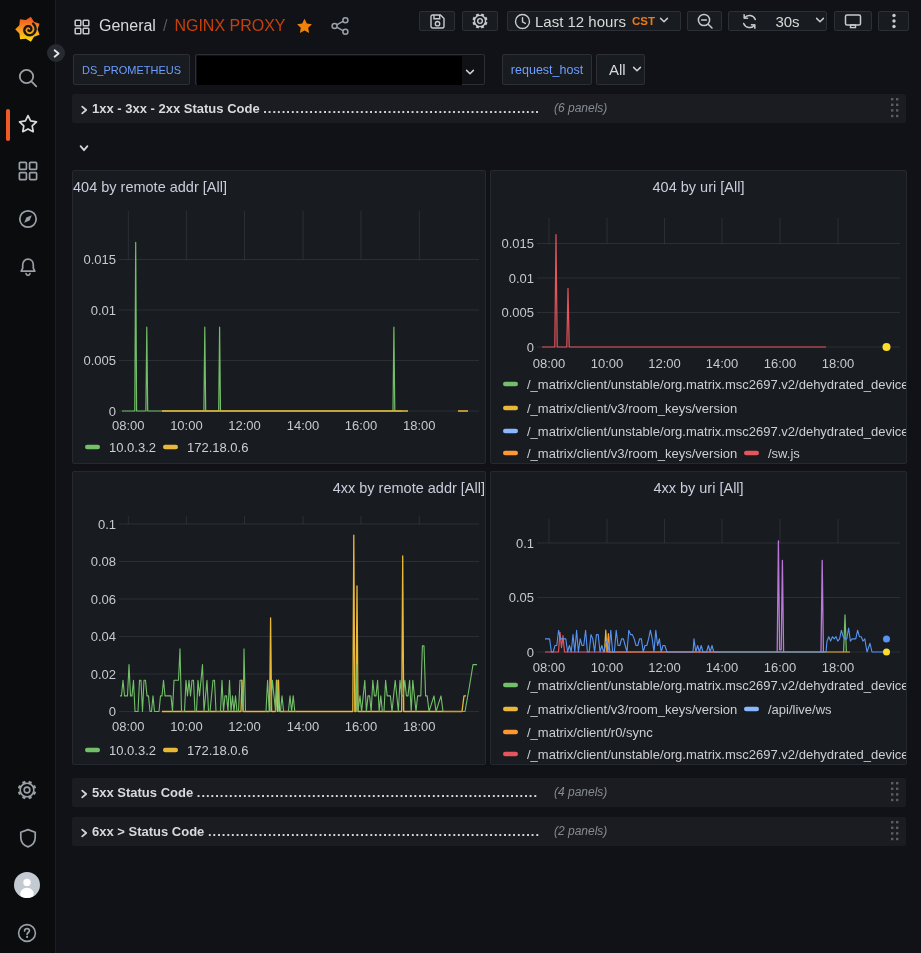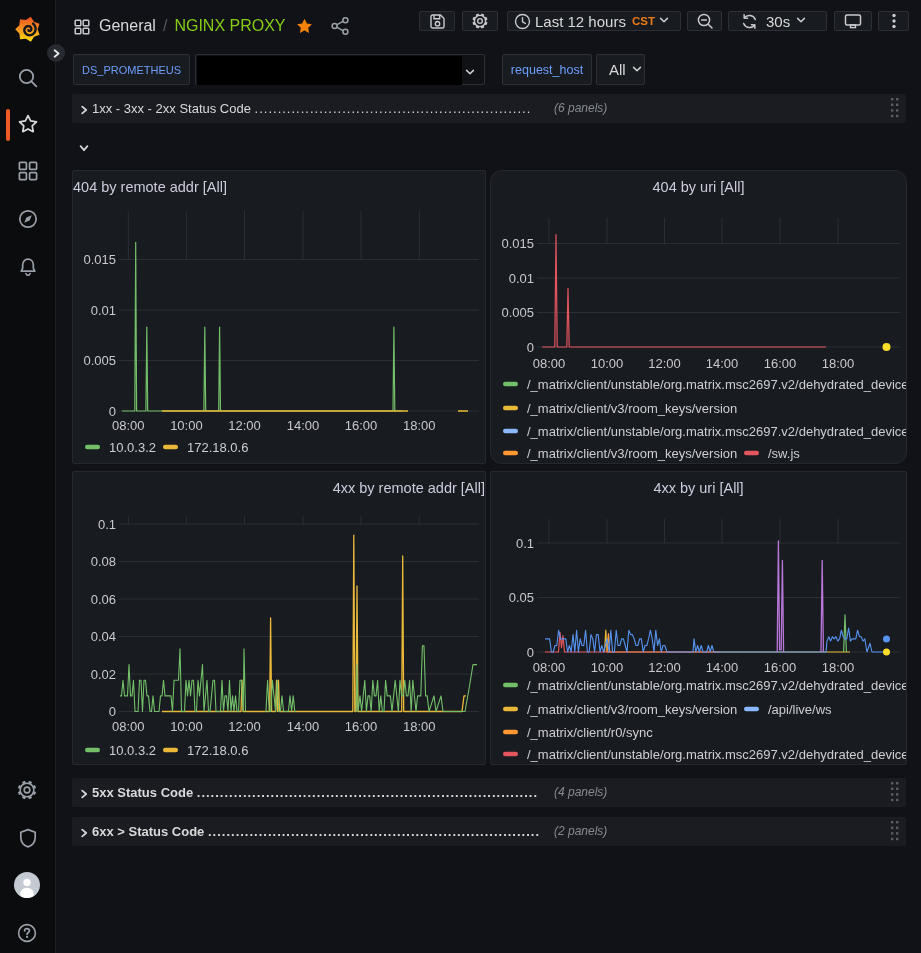--- a/index.html
+++ b/index.html
@@ -76,21 +76,21 @@
     <svg width="11" height="11" viewBox="0 0 11 11">
       <path d="M3.6 2.2 L7.6 5.5 L3.6 8.8" fill="none" stroke="#e8e9ea" stroke-width="1.8" stroke-linecap="round" stroke-linejoin="round"></path>
     </svg>
   </div>
 <div style="position:absolute;left:74px;top:19px"><svg width="16" height="16" viewBox="0 0 16 16">
       <rect x="1.2" y="1.2" width="5.6" height="5.6" rx="0.8" fill="none" stroke="#c9cacf" stroke-width="1.5"></rect>
       <rect x="9.2" y="1.2" width="5.6" height="5.6" rx="0.8" fill="none" stroke="#c9cacf" stroke-width="1.5"></rect>
       <rect x="1.2" y="9.2" width="5.6" height="5.6" rx="0.8" fill="none" stroke="#c9cacf" stroke-width="1.5"></rect>
       <rect x="9.2" y="9.2" width="5.6" height="5.6" rx="0.8" fill="none" stroke="#c9cacf" stroke-width="1.5"></rect>
     </svg></div>
-<div style="position:absolute;left:99px;top:8px;font-size:16px;color:#d8d9da;line-height:36px;white-space:nowrap"><span>General</span><span style="color:#55575c;margin:0 7px">/</span><span style="color:#84cc16">NGINX PROXY</span></div>
+<div style="position:absolute;left:99px;top:8px;font-size:16px;color:#d8d9da;line-height:36px;white-space:nowrap"><span>General</span><span style="color:#55575c;margin:0 7px">/</span><span style="color:#c2410c">NGINX PROXY</span></div>
 <div style="position:absolute;left:296px;top:18px"><svg width="17" height="17" viewBox="0 0 17 17">
       <path d="M8.5 0.8 L10.8 5.4 L15.9 6.2 L12.2 9.8 L13.1 14.9 L8.5 12.5 L3.9 14.9 L4.8 9.8 L1.1 6.2 L6.2 5.4 Z" fill="#f2820a"></path>
     </svg></div>
 <div style="position:absolute;left:330px;top:16px"><svg width="20" height="20" viewBox="0 0 20 20">
       <line x1="6.3" y1="9.1" x2="13.8" y2="4.9" stroke="#9aa0a8" stroke-width="1.5"></line>
       <line x1="6.3" y1="10.9" x2="13.8" y2="15.1" stroke="#9aa0a8" stroke-width="1.5"></line>
       <circle cx="4.6" cy="10" r="2.5" fill="#111217" stroke="#9aa0a8" stroke-width="1.5"></circle>
       <circle cx="15.4" cy="4.3" r="2.5" fill="#111217" stroke="#9aa0a8" stroke-width="1.5"></circle>
       <circle cx="15.4" cy="15.7" r="2.5" fill="#111217" stroke="#9aa0a8" stroke-width="1.5"></circle>
     </svg></div>
@@ -126,21 +126,21 @@
         <path d="M2.6 4.4 L6 7.8 L9.4 4.4" fill="none" stroke="#c9cacf" stroke-width="1.5" stroke-linecap="round" stroke-linejoin="round"></path>
       </svg></span>
   </div>
 <div class="btn" style="left:687px;top:11px;width:35px">
     <svg width="18" height="18" viewBox="0 0 18 18">
       <circle cx="8" cy="8" r="5.6" fill="none" stroke="#c9cacf" stroke-width="1.5"></circle>
       <line x1="12.2" y1="12.2" x2="16" y2="16" stroke="#c9cacf" stroke-width="1.5" stroke-linecap="round"></line>
       <line x1="5.6" y1="8" x2="10.4" y2="8" stroke="#c9cacf" stroke-width="1.5" stroke-linecap="round"></line>
     </svg>
   </div>
-<div class="btn" style="left:728px;top:11px;width:99px;justify-content:flex-start;padding-left:12px">
+<div class="btn" style="left:728px;top:11px;width:99px;justify-content:space-between;padding-left:12px">
     <svg width="17" height="17" viewBox="0 0 17 17">
       <path d="M14.3 6.5 A6.3 6.3 0 0 0 3.3 5.0" fill="none" stroke="#c9cacf" stroke-width="1.5" stroke-linecap="round"></path>
       <path d="M3.3 5.0 L3.1 1.8 M3.3 5.0 L6.5 5.2" fill="none" stroke="#c9cacf" stroke-width="1.5" stroke-linecap="round"></path>
       <path d="M2.7 10.5 A6.3 6.3 0 0 0 13.7 12.0" fill="none" stroke="#c9cacf" stroke-width="1.5" stroke-linecap="round"></path>
       <path d="M13.7 12.0 L13.9 15.2 M13.7 12.0 L10.5 11.8" fill="none" stroke="#c9cacf" stroke-width="1.5" stroke-linecap="round"></path>
     </svg>
     <span style="font-size:15px;color:#d8d9da;margin-left:8px">30s</span>
     <span style="margin-left:5px"><svg width="12" height="12" viewBox="0 0 12 12">
         <path d="M2.6 4.4 L6 7.8 L9.4 4.4" fill="none" stroke="#c9cacf" stroke-width="1.5" stroke-linecap="round" stroke-linejoin="round"></path>
       </svg></span>
@@ -173,21 +173,21 @@
 <div class="vbox" style="left:596px;top:54px;width:49px;padding-left:12px">
     <span style="font-size:15px;color:#d8d9da">All</span>
     <span style="margin-left:5px"><svg width="12" height="12" viewBox="0 0 12 12">
         <path d="M2.6 4.4 L6 7.8 L9.4 4.4" fill="none" stroke="#cfd0d4" stroke-width="1.5" stroke-linecap="round" stroke-linejoin="round"></path>
       </svg></span>
   </div>
 <div style="position:absolute;left:72px;top:94px;width:834px;height:29px;background:#1a1c21;border-radius:2px">
     <span style="position:absolute;left:6px;top:8px"><svg width="12" height="12" viewBox="0 0 12 12">
         <path d="M4.2 2.6 L8.2 6 L4.2 9.4" fill="none" stroke="#d3d4d8" stroke-width="1.8" stroke-linecap="round" stroke-linejoin="round"></path>
       </svg></span>
-    <span style="position:absolute;left:20px;top:0;line-height:29px;font-size:13px;font-weight:400;color:#d8d9da;white-space:nowrap">1xx - 3xx - 2xx Status Code <span style="letter-spacing:1px">............................................................</span></span>
+    <span style="position:absolute;left:20px;top:0;line-height:29px;font-size:13px;font-weight:700;color:#d8d9da;white-space:nowrap">1xx - 3xx - 2xx Status Code <span style="letter-spacing:1px">............................................................</span></span>
     <span style="position:absolute;left:482px;top:0;line-height:29px;font-size:12px;font-style:italic;color:#868a92;font-weight:normal">(6 panels)</span>
     <span style="position:absolute;right:7px;top:4px"><svg width="8" height="20" viewBox="0 0 8 20">
         <rect x="0" y="0.0" width="2.4" height="2.4" fill="#5a5d64"></rect>
         <rect x="5" y="0.0" width="2.4" height="2.4" fill="#5a5d64"></rect>
         <rect x="0" y="5.6" width="2.4" height="2.4" fill="#5a5d64"></rect>
         <rect x="5" y="5.6" width="2.4" height="2.4" fill="#5a5d64"></rect>
         <rect x="0" y="11.2" width="2.4" height="2.4" fill="#5a5d64"></rect>
         <rect x="5" y="11.2" width="2.4" height="2.4" fill="#5a5d64"></rect>
         <rect x="0" y="16.799999999999997" width="2.4" height="2.4" fill="#5a5d64"></rect>
         <rect x="5" y="16.799999999999997" width="2.4" height="2.4" fill="#5a5d64"></rect>
@@ -223,21 +223,21 @@
         <text x="347.3" y="260.0" font-size="13" fill="#c8c9ce" text-anchor="middle" font-weight="normal" font-family="Liberation Sans, sans-serif">18:00</text>
         <path d="M50.0 241.0 L62.8 241.0 L63.7 72.3 L64.6 241.0 L73.9 241.0 L74.8 157.2 L75.7 241.0 L131.9 241.0 L132.8 157.2 L133.7 241.0 L146.7 241.0 L147.6 157.2 L148.5 241.0 L321.0 241.0 L321.9 157.2 L322.8 241.0 L330.0 241.0" fill="none" stroke="#73BF69" stroke-width="1.2" stroke-opacity="1.0" stroke-linejoin="round"></path>
         <path d="M90.0 241.0 L336.0 241.0" fill="none" stroke="#EAB839" stroke-width="1.4" stroke-opacity="1.0" stroke-linejoin="round"></path>
         <path d="M386.0 241.0 L396.0 241.0" fill="none" stroke="#EAB839" stroke-width="1.4" stroke-opacity="1.0" stroke-linejoin="round"></path>
         <rect x="13.0" y="274.8" width="15" height="4.5" rx="2.2" fill="#73BF69"></rect>
         <text x="37.0" y="281.6" font-size="13" fill="#cdced3" text-anchor="start" font-weight="normal" font-family="Liberation Sans, sans-serif">10.0.3.2</text>
         <rect x="91.0" y="274.8" width="15" height="4.5" rx="2.2" fill="#EAB839"></rect>
         <text x="115.0" y="281.6" font-size="13" fill="#cdced3" text-anchor="start" font-weight="normal" font-family="Liberation Sans, sans-serif">172.18.0.6</text>
       </svg></div>
   </div>
-<div style="position:absolute;left:490px;top:170px;width:417px;height:294px;background:#181b1f;border:1px solid #25282e;border-radius:12px;box-sizing:border-box;overflow:hidden">
+<div style="position:absolute;left:490px;top:170px;width:417px;height:294px;background:#181b1f;border:1px solid #25282e;border-radius:2px;box-sizing:border-box;overflow:hidden">
     <div style="position:absolute;left:0;top:0;width:100%;height:28px;line-height:32px;text-align:center;font-size:14.5px;font-weight:500;color:#ccccdc">404 by uri [All]</div>
     <div style="position:absolute;left:-1px;top:-1px"><svg width="417" height="294" viewBox="0 0 417 294">
         <line x1="59.0" y1="48" x2="59.0" y2="73.5" stroke="rgba(220,228,241,0.10)" stroke-width="1"></line>
         <line x1="117.0" y1="48" x2="117.0" y2="73.5" stroke="rgba(220,228,241,0.10)" stroke-width="1"></line>
         <line x1="174.5" y1="48" x2="174.5" y2="73.5" stroke="rgba(220,228,241,0.10)" stroke-width="1"></line>
         <line x1="232.0" y1="48" x2="232.0" y2="73.5" stroke="rgba(220,228,241,0.10)" stroke-width="1"></line>
         <line x1="290.0" y1="48" x2="290.0" y2="73.5" stroke="rgba(220,228,241,0.10)" stroke-width="1"></line>
         <line x1="348.0" y1="48" x2="348.0" y2="73.5" stroke="rgba(220,228,241,0.10)" stroke-width="1"></line>
         <line x1="47" y1="73.5" x2="410" y2="73.5" stroke="rgba(220,228,241,0.10)" stroke-width="1"></line>
         <line x1="47" y1="108.0" x2="410" y2="108.0" stroke="rgba(220,228,241,0.10)" stroke-width="1"></line>

